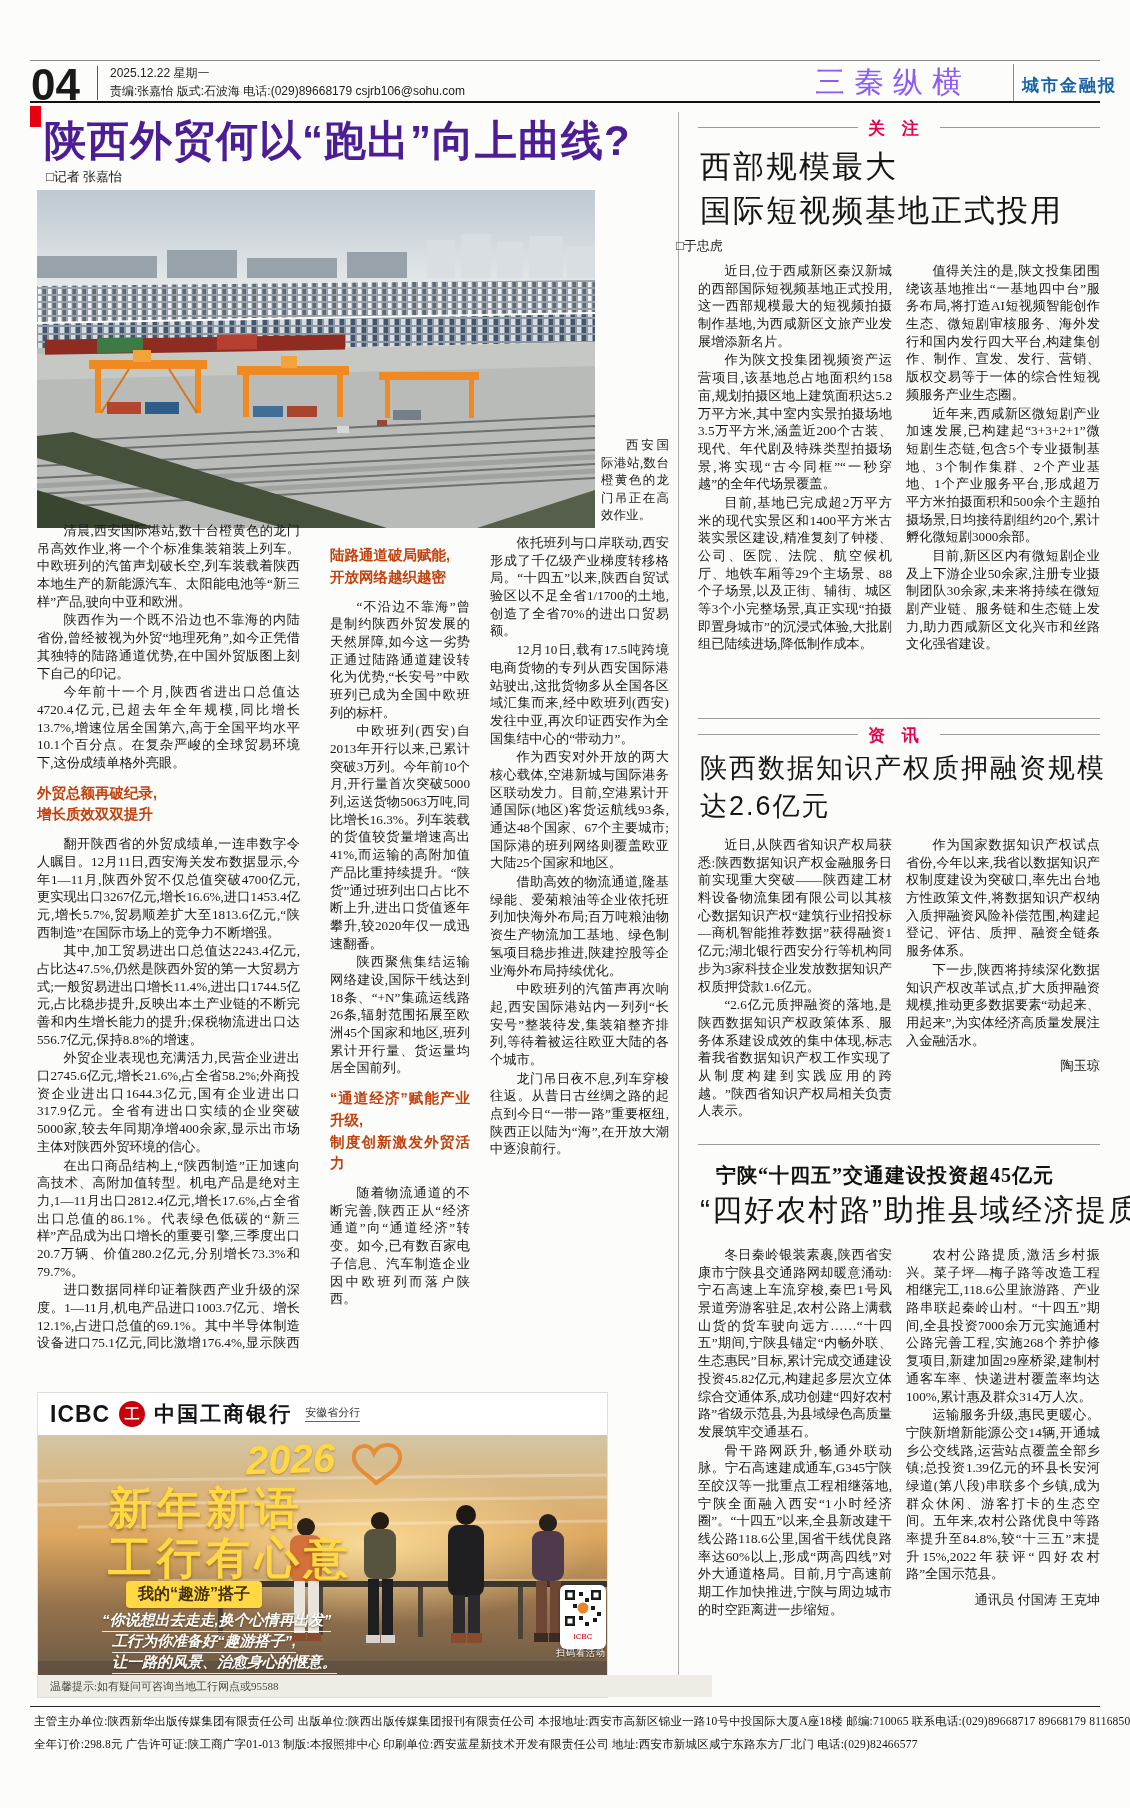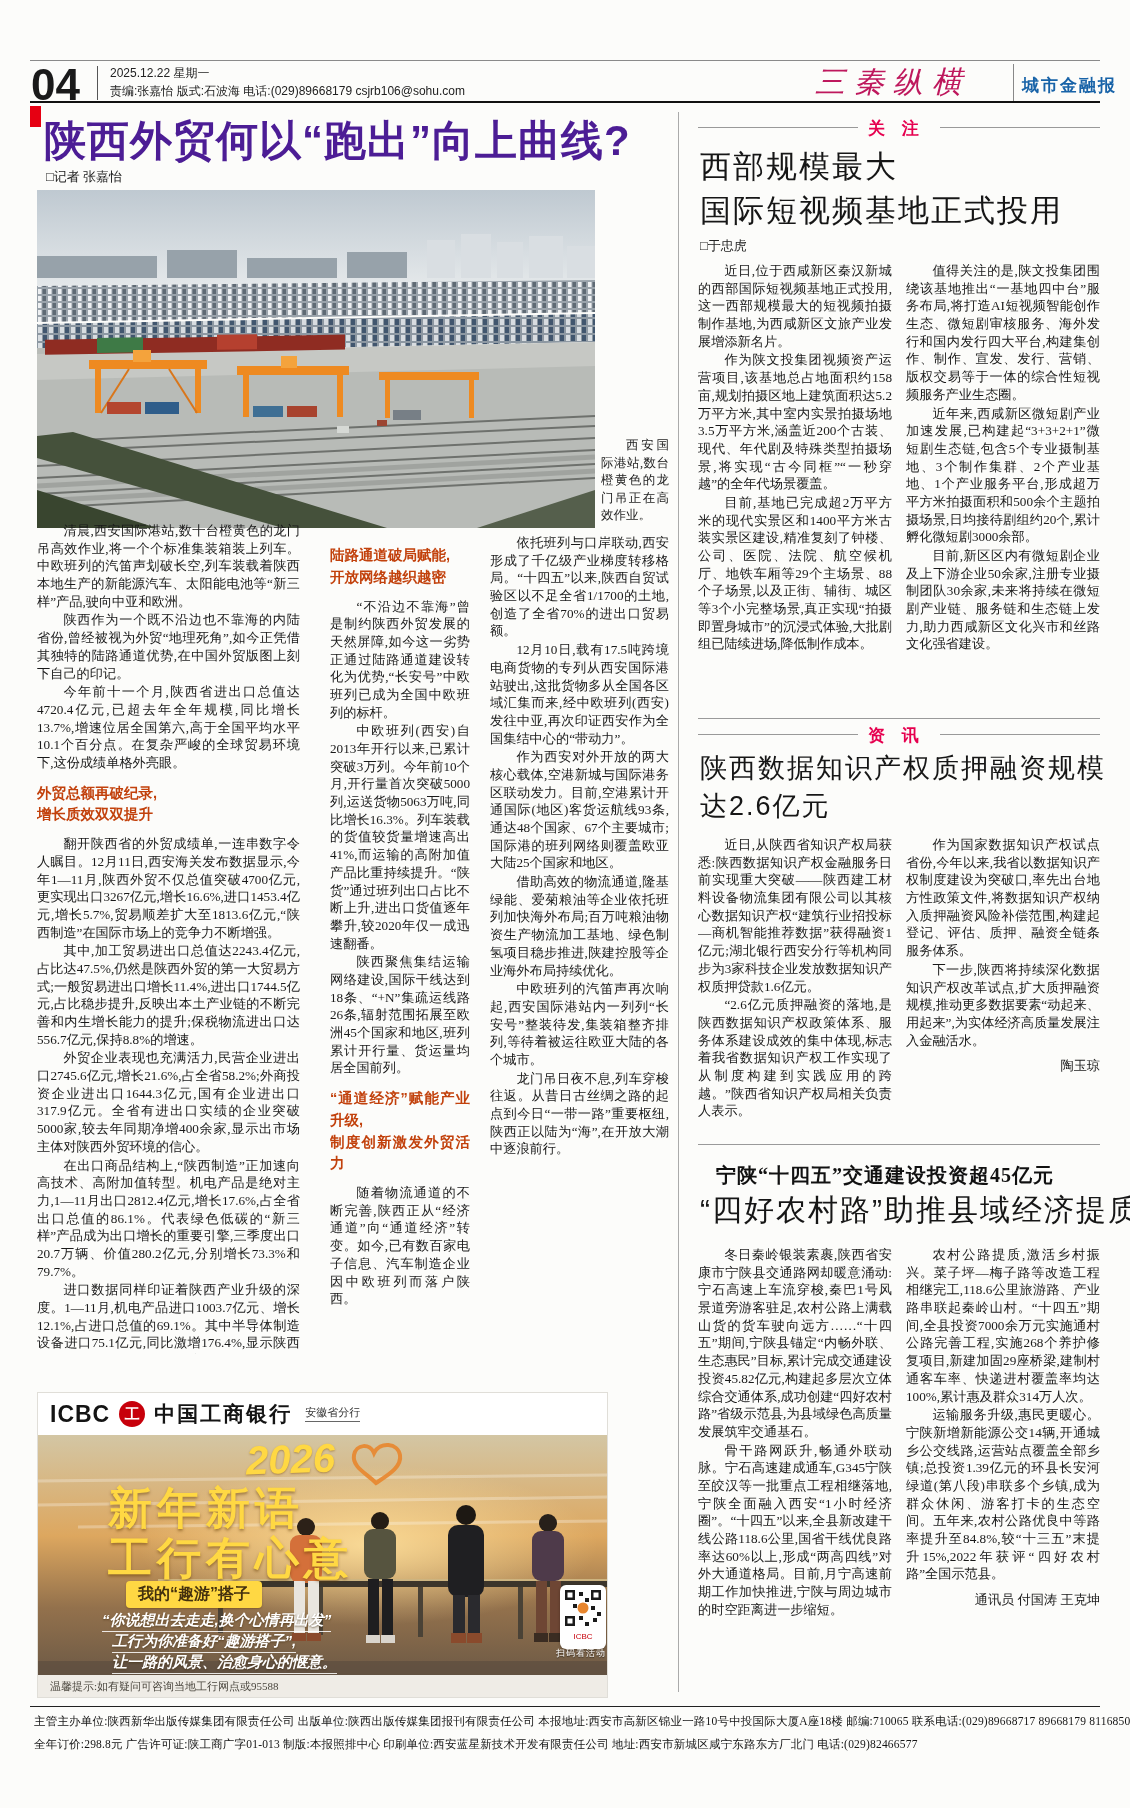--- a/index.html
+++ b/index.html
@@ -5,21 +5,21 @@
   html,body{margin:0;padding:0;background:#e8e8e4;}
   .page{position:relative;width:1130px;height:1808px;background:#fcfcfa;margin:0 auto;
         font-family:"Liberation Serif","DejaVu Serif",serif;color:#1a1a1a;overflow:hidden;}
   .abs{position:absolute;}
   .hairline{background:#8a8a8a;height:1px;}
   .rule2{background:#111;height:2px;}
   
   .pageno{font-family:"Liberation Sans",sans-serif;font-weight:800;font-size:44px;line-height:1;}
   .hmeta{font-family:"Liberation Sans",sans-serif;font-size:12px;color:#222;line-height:1.5;}
   .vline{width:1px;background:#555;}
-  .secname{font-family:"Liberation Sans",sans-serif;font-size:30px;letter-spacing:9px;color:#be185d;font-weight:500;white-space:nowrap;font-style:italic;}
+  .secname{font-family:"Liberation Sans",sans-serif;font-size:30px;letter-spacing:9px;color:#8b5cf6;font-weight:500;white-space:nowrap;}
   .papername{font-weight:700;font-size:17px;letter-spacing:2px;}
   .cornermark{background:#e60012;}
   
   .headline-main{font-family:"Liberation Sans",sans-serif;font-weight:900;font-size:42px;letter-spacing:1px;color:#4c1d95;white-space:nowrap;}
   .byline{font-size:13px;color:#222;}
   .caption{font-size:12.5px;line-height:1.4;text-align:justify;text-indent:2em;color:#222;}
   .col{position:absolute;font-size:13.2px;line-height:1.34;text-align:justify;overflow:hidden;color:#191919;}
   .para{margin:0 0 1px;text-indent:2em;}
   .para.sign{text-align:right;text-indent:0;margin-top:8px;}
   .sub{white-space:pre-line;font-family:"Liberation Sans",sans-serif;font-weight:700;font-size:14.5px;
@@ -209,21 +209,21 @@
 
 
   <div class="abs" style="left:678px;top:112px;width:1px;height:1580px;background:#aaa;"></div>
 
   <div class="abs hairline" style="left:698px;top:127px;width:160px;background:#999;"></div>
   <div class="abs rs-label" style="left:868px;top:117px;color:#e6004f;">关 注</div>
   <div class="abs hairline" style="left:940px;top:127px;width:160px;background:#999;"></div>
 
   <div class="abs rshead" style="left:700px;top:146px;font-size:31px;">西部规模最大</div>
   <div class="abs rshead" style="left:700px;top:190px;font-size:31px;">国际短视频基地正式投用</div>
-  <div class="abs byline" style="left:700px;top:237px;">□于忠虎</div>
+  <div class="abs byline" style="left:676px;top:237px;">□于忠虎</div>
 
   <div class="col" style="left:698px;top:262px;width:194px;height:452px;">
       <p class="para">近日,位于西咸新区秦汉新城的西部国际短视频基地正式投用,这一西部规模最大的短视频拍摄制作基地,为西咸新区文旅产业发展增添新名片。</p>
       <p class="para">作为陕文投集团视频资产运营项目,该基地总占地面积约158亩,规划拍摄区地上建筑面积达5.2万平方米,其中室内实景拍摄场地3.5万平方米,涵盖近200个古装、现代、年代剧及特殊类型拍摄场景,将实现“古今同框”“一秒穿越”的全年代场景覆盖。</p>
       <p class="para">目前,基地已完成超2万平方米的现代实景区和1400平方米古装实景区建设,精准复刻了钟楼、公司、医院、法院、航空候机厅、地铁车厢等29个主场景、88个子场景,以及正街、辅街、城区等3个小完整场景,真正实现“拍摄即置身城市”的沉浸式体验,大批剧组已陆续进场,降低制作成本。</p>
     </div>
   <div class="col" style="left:906px;top:262px;width:194px;height:452px;">
       <p class="para">值得关注的是,陕文投集团围绕该基地推出“一基地四中台”服务布局,将打造AI短视频智能创作生态、微短剧审核服务、海外发行和国内发行四大平台,构建集创作、制作、宣发、发行、营销、版权交易等于一体的综合性短视频服务产业生态圈。</p>
       <p class="para">近年来,西咸新区微短剧产业加速发展,已构建起“3+3+2+1”微短剧生态链,包含5个专业摄制基地、3个制作集群、2个产业基地、1个产业服务平台,形成超万平方米拍摄面积和500余个主题拍摄场景,日均接待剧组约20个,累计孵化微短剧3000余部。</p>
       <p class="para">目前,新区区内有微短剧企业及上下游企业50余家,注册专业摄制团队30余家,未来将持续在微短剧产业链、服务链和生态链上发力,助力西咸新区文化兴市和丝路文化强省建设。</p>
@@ -367,20 +367,20 @@
               <rect x="4.5" y="4.5" width="5" height="5"></rect>
               <rect x="30.5" y="4.5" width="5" height="5"></rect>
               <rect x="4.5" y="30.5" width="5" height="5"></rect>
             </g>
           <circle cx="20" cy="20" r="5.5" fill="#e8862e"></circle>
         </svg>
         <div style="text-align:center;font-size:8px;color:#c7000b;font-family:'Liberation Sans',sans-serif;">ICBC</div>
       </div>
       <div class="abs qrcap" style="left:518px;top:212px;">扫码看活动</div>
     </div>
-    <div class="adnotice" style="width:569px;height:22px;">温馨提示:如有疑问可咨询当地工行网点或95588</div>
+    <div class="adnotice" style="width:674px;height:22px;">温馨提示:如有疑问可咨询当地工行网点或95588</div>
   </div>
 
   <div class="abs" style="left:30px;top:1706px;width:1070px;height:1px;background:#222;"></div>
   <div class="abs foot" style="left:34px;top:1714px;">主管主办单位:陕西新华出版传媒集团有限责任公司      出版单位:陕西出版传媒集团报刊有限责任公司      本报地址:西安市高新区锦业一路10号中投国际大厦A座18楼      邮编:710065      联系电话:(029)89668717  89668179  81168500</div>
   <div class="abs foot" style="left:34px;top:1737px;">全年订价:298.8元      广告许可证:陕工商广字01-013      制版:本报照排中心      印刷单位:西安蓝星新技术开发有限责任公司  地址:西安市新城区咸宁东路东方厂北门      电话:(029)82466577</div>
 
 </div>
 
 </body></html>

